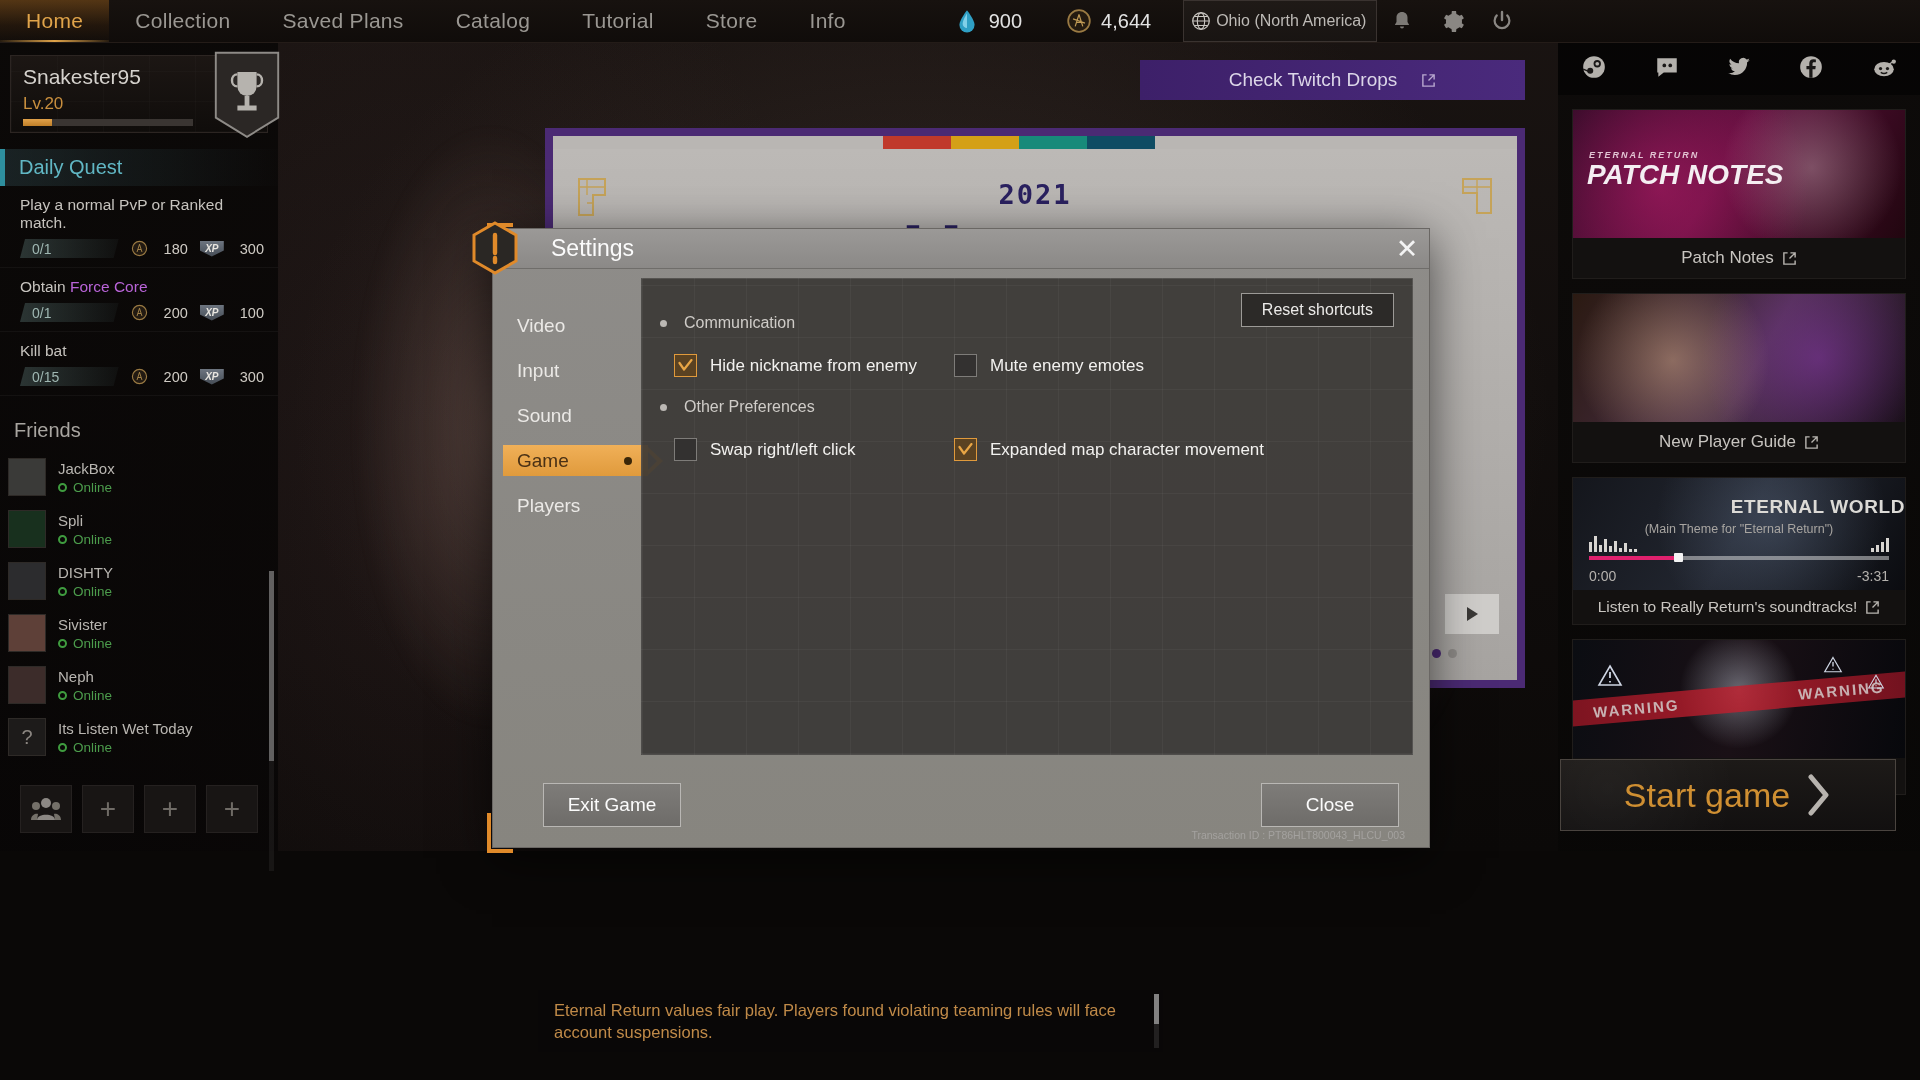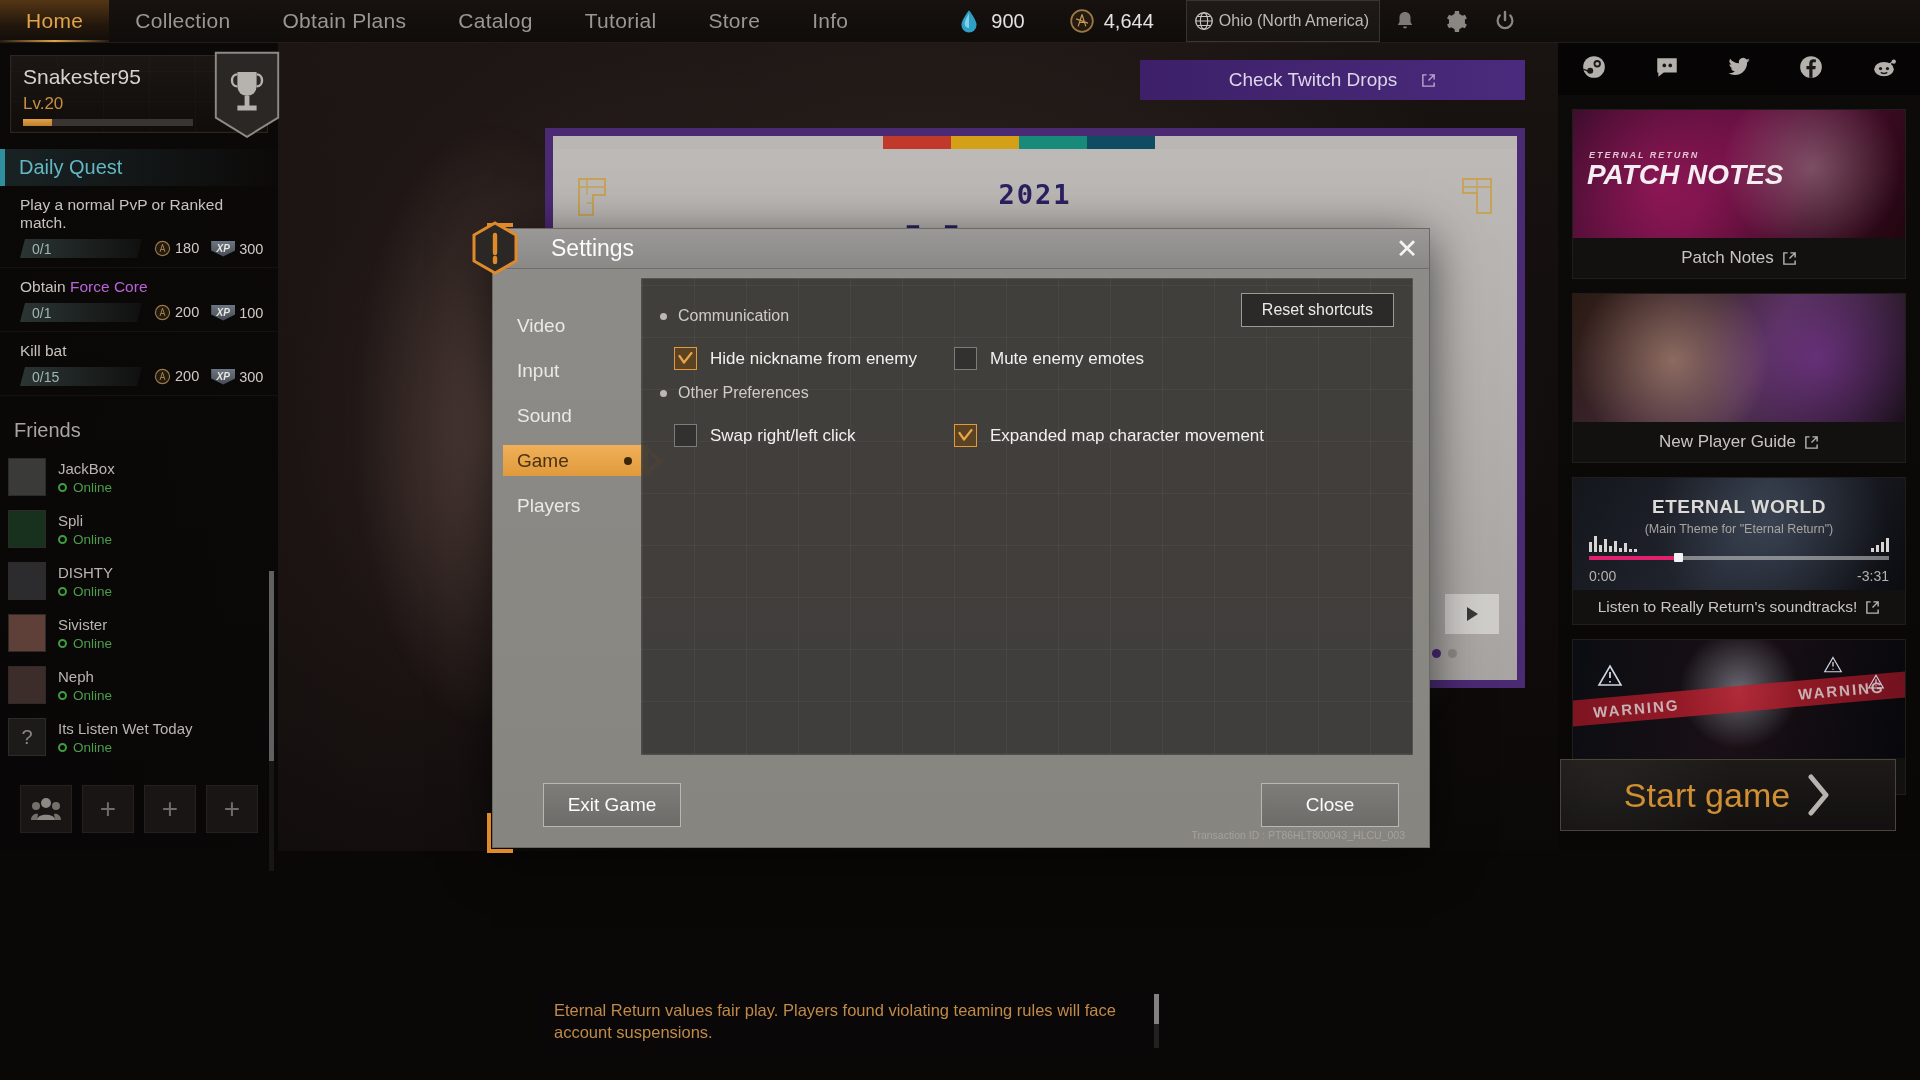--- a/index.html
+++ b/index.html
@@ -114,21 +114,21 @@
   .quest-title { font-size: 15.5px; color: #c6c3be; }
   .quest-title .hl { color: #b964d8; }
   .quest-row { display: flex; align-items: center; margin-top: 7px; gap: 12px; }
   .qprog {
     width: 122px; height: 19px; position: relative;
     background: linear-gradient(90deg, rgba(70,90,88,0.55), rgba(40,50,50,0.18));
     clip-path: polygon(5px 0, 100% 0, calc(100% - 5px) 100%, 0 100%);
     display: flex; align-items: center; padding-left: 12px;
     font-size: 14px; color: #9fb7b2;
   }
-  .reward { display: flex; align-items: flex-start; gap: 4px; font-size: 14.5px; color: #cfcbc4; }
+  .reward { display: flex; align-items: center; gap: 16px; font-size: 14.5px; color: #cfcbc4; }
   .xp-badge {
     font-size: 10px; font-style: italic; font-weight: bold;
     color: #e9e6e0; background: linear-gradient(180deg,#6d7580,#444b54);
     padding: 2px 4px 3px; clip-path: polygon(0 0,100% 0,100% 62%,50% 100%,0 62%);
     min-width: 24px; text-align: center;
   }
   #friends-head {
     margin-top: 14px; padding: 9px 0 9px 14px;
     font-size: 20px; color: #a8a5a0;
   }
@@ -203,21 +203,21 @@
       linear-gradient(100deg, #0b0d12 0%, #1a1016 50%, #07080c 100%);
   }
   .warn-tape {
     position: absolute; left: -12%; width: 124%; height: 26px;
     background: linear-gradient(90deg, #8d1422, #c0202f 50%, #7d1220);
     opacity: .82;
     display: flex; align-items: center; justify-content: space-around;
     font-size: 15px; font-weight: bold; color: #f0d5d5; letter-spacing: 2px;
   }
   .music-title {
-    position: absolute; left: 0; right: 0; top: 18px; text-align: center;
+    position: absolute; left: 0; right: 0; top: 18px; text-align: right;
     font-size: 19px; font-weight: bold; color: #dcdad6; letter-spacing: .6px;
   }
   .music-sub {
     position: absolute; left: 0; right: 0; top: 44px; text-align: center;
     font-size: 12.5px; color: #a8a5a1;
   }
   .music-bar {
     position: absolute; left: 16px; right: 16px; bottom: 30px; height: 4px;
     background: rgba(225,225,225,0.5);
   }
@@ -327,22 +327,22 @@
       rgba(56,54,52,0.90);
     border: 1px solid rgba(255,255,255,0.08);
     padding: 14px 18px;
   }
   .reset-btn {
     position: absolute; right: 18px; top: 14px;
     padding: 7px 20px; background: #2c2a28; border: 1px solid #9c9a97;
     font-size: 16px; color: #ecebe9; cursor: pointer;
   }
   .grp-head {
-    display: flex; align-items: center; gap: 11px;
-    font-size: 16px; color: #cfccc8; margin-top: 14px;
+    display: flex; align-items: center; gap: 17px;
+    font-size: 16px; color: #cfccc8; margin-top: 21px;
   }
   .grp-head .bullet { width: 7px; height: 7px; border-radius: 50%; background: #bbb8b4; display:block; }
   .opt-grid { display: flex; margin-top: 22px; padding-left: 14px; }
   .opt { display: flex; align-items: center; gap: 13px; cursor: pointer; }
   .opt.col1 { width: 280px; }
   .cb {
     width: 23px; height: 23px; border: 1px solid #7e7c79;
     background: #333130; display: flex; align-items: center; justify-content: center;
     flex: 0 0 23px;
   }
@@ -396,21 +396,21 @@
   </svg>
 
   <div id="topbar">
     <div class="nav-item active">
         <span>Home</span>
       </div>
     <div class="nav-item">
         <span>Collection</span>
       </div>
     <div class="nav-item">
-        <span>Obtain Plans</span>
+        <span>Saved Plans</span>
       </div>
     <div class="nav-item">
         <span>Catalog</span>
       </div>
     <div class="nav-item">
         <span>Tutorial</span>
       </div>
     <div class="nav-item">
         <span>Store</span>
       </div>

